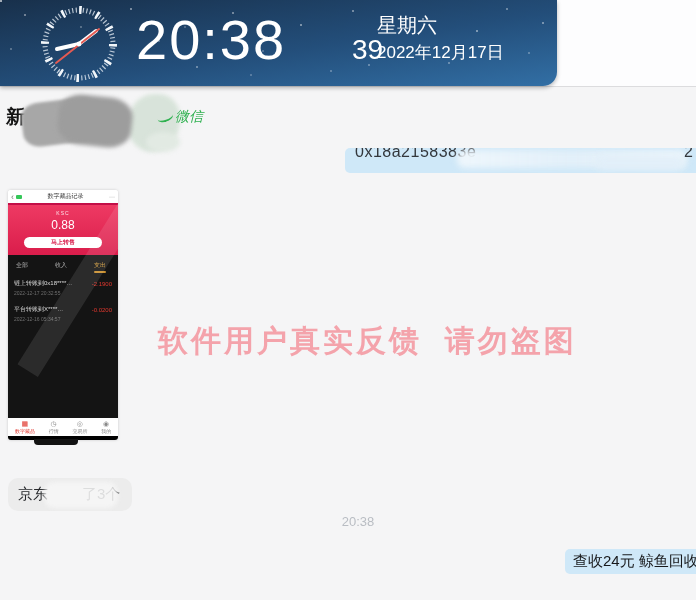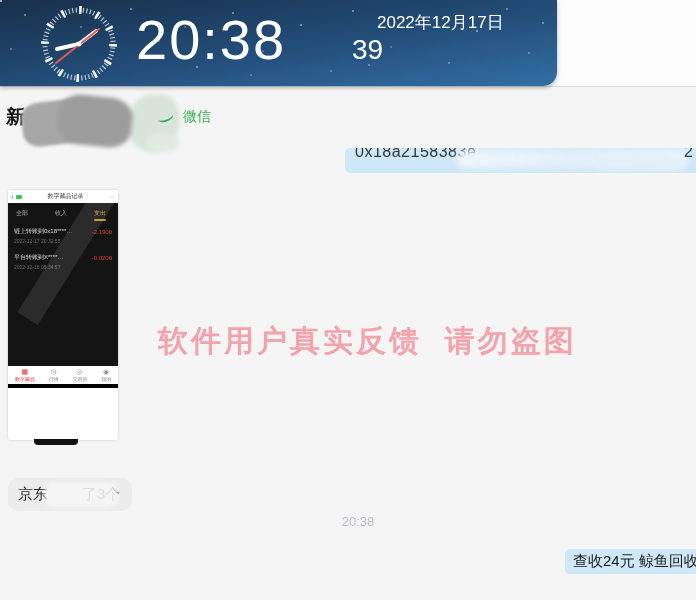--- a/index.html
+++ b/index.html
@@ -68,21 +68,21 @@
   }
   .scribble-tail {
     position:absolute; left:146px; top:132px; width:34px; height:20px;
     background:#e2eae3; border-radius:50%; filter:blur(2px);
   }
   .wechat-swoosh {
     position:absolute; left:157px; top:112px; width:16px; height:10px;
     border-bottom:2px solid #2fb150; border-radius:0 0 60% 60%; transform:rotate(-18deg);
   }
   .wechat-label {
-    position:absolute; left:183px; top:108px; font-size:14px; color:#2fb150;
+    position:absolute; left:175px; top:108px; font-size:14px; color:#2fb150;font-style:italic;
   }
   
   .bubble { position:absolute; background:#cfe8f8; }
   .hex-bubble {
     left:345px; top:148px; width:351px; height:25px;
     border-radius:5px 0 0 5px; overflow:hidden;
   }
   .hex-text {
     position:absolute; left:10px; top:-5px; font-size:16px; color:#33373c;
     white-space:nowrap; letter-spacing:.5px;
@@ -188,20 +188,21 @@
     <circle cx="41" cy="41" r="34" fill="none" stroke="rgba(235,242,248,.75)" stroke-width="5" stroke-dasharray="1.2 2.36"></circle>
     <circle cx="41" cy="41" r="34" fill="none" stroke="#f2f6fa" stroke-width="8" stroke-dasharray="2.5 15.3"></circle>
     <line x1="41" y1="41" x2="19" y2="46" stroke="#ffffff" stroke-width="4" stroke-linecap="round"></line>
     <line x1="41" y1="41" x2="58" y2="28" stroke="#ffffff" stroke-width="4" stroke-linecap="round"></line>
     <line x1="18" y1="60" x2="61" y2="26" stroke="#e45a52" stroke-width="2" stroke-linecap="round"></line>
     <circle cx="41" cy="41" r="2.4" fill="#fff"></circle>
   </svg>
   <div class="time-big">20:38</div>
   <div class="time-sec">39</div>
   <div class="date-block">
+    <div class="weekday">星期六</div>
     <div class="date-str">2022年12月17日</div>
   </div>
 </div>
 
 <div class="chat-title-prefix">新</div>
 <div class="scribble-green"></div>
 <div class="scribble-tail"></div>
 <div class="scribble-a"></div>
 <div class="scribble-b"></div>
 <div class="wechat-swoosh"></div>
@@ -214,20 +215,25 @@
   <span class="hex-end">2</span>
 </div>
 
 <div class="thumb">
   <div class="t-nav">
     <span class="t-back">‹</span>
     <span class="t-badge"></span>
     <span class="t-title">数字藏品记录</span>
     <span class="t-more">⋯</span>
   </div>
+  <div class="t-red">
+    <div class="t-balance-label">KSC</div>
+    <div class="t-balance">0.88</div>
+    <div class="t-sell-btn">马上转售</div>
+  </div>
   <div class="t-dark">
     <div class="t-tabs">
       <span class="t-tab">全部</span>
       <span class="t-tab">收入</span>
       <span class="t-tab active">支出</span>
     </div>
     <div class="t-tx">
       <div>
         <div class="t-tx-title">链上转账到0x18****…</div>
         <div class="t-tx-date">2022-12-17 20:32:55</div>

